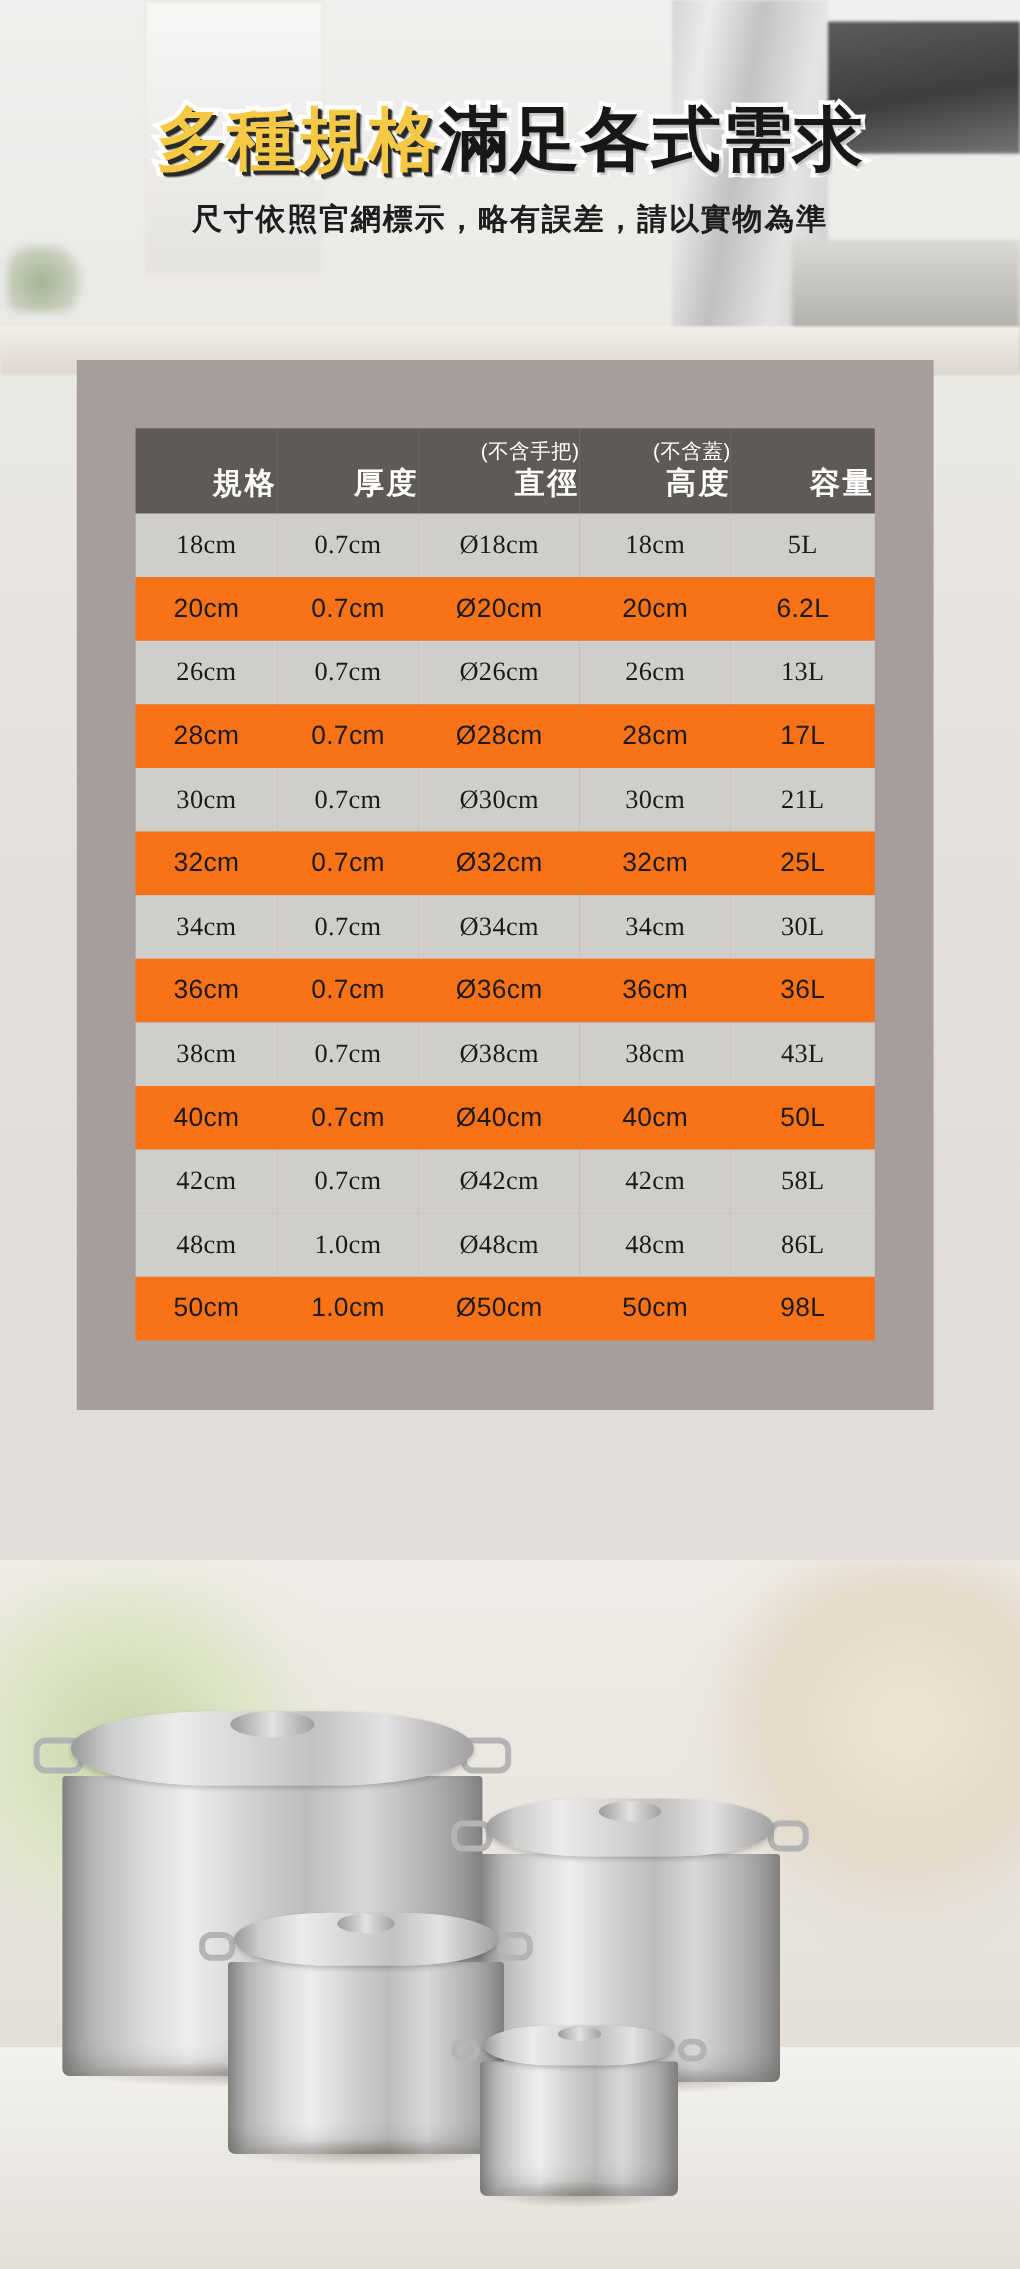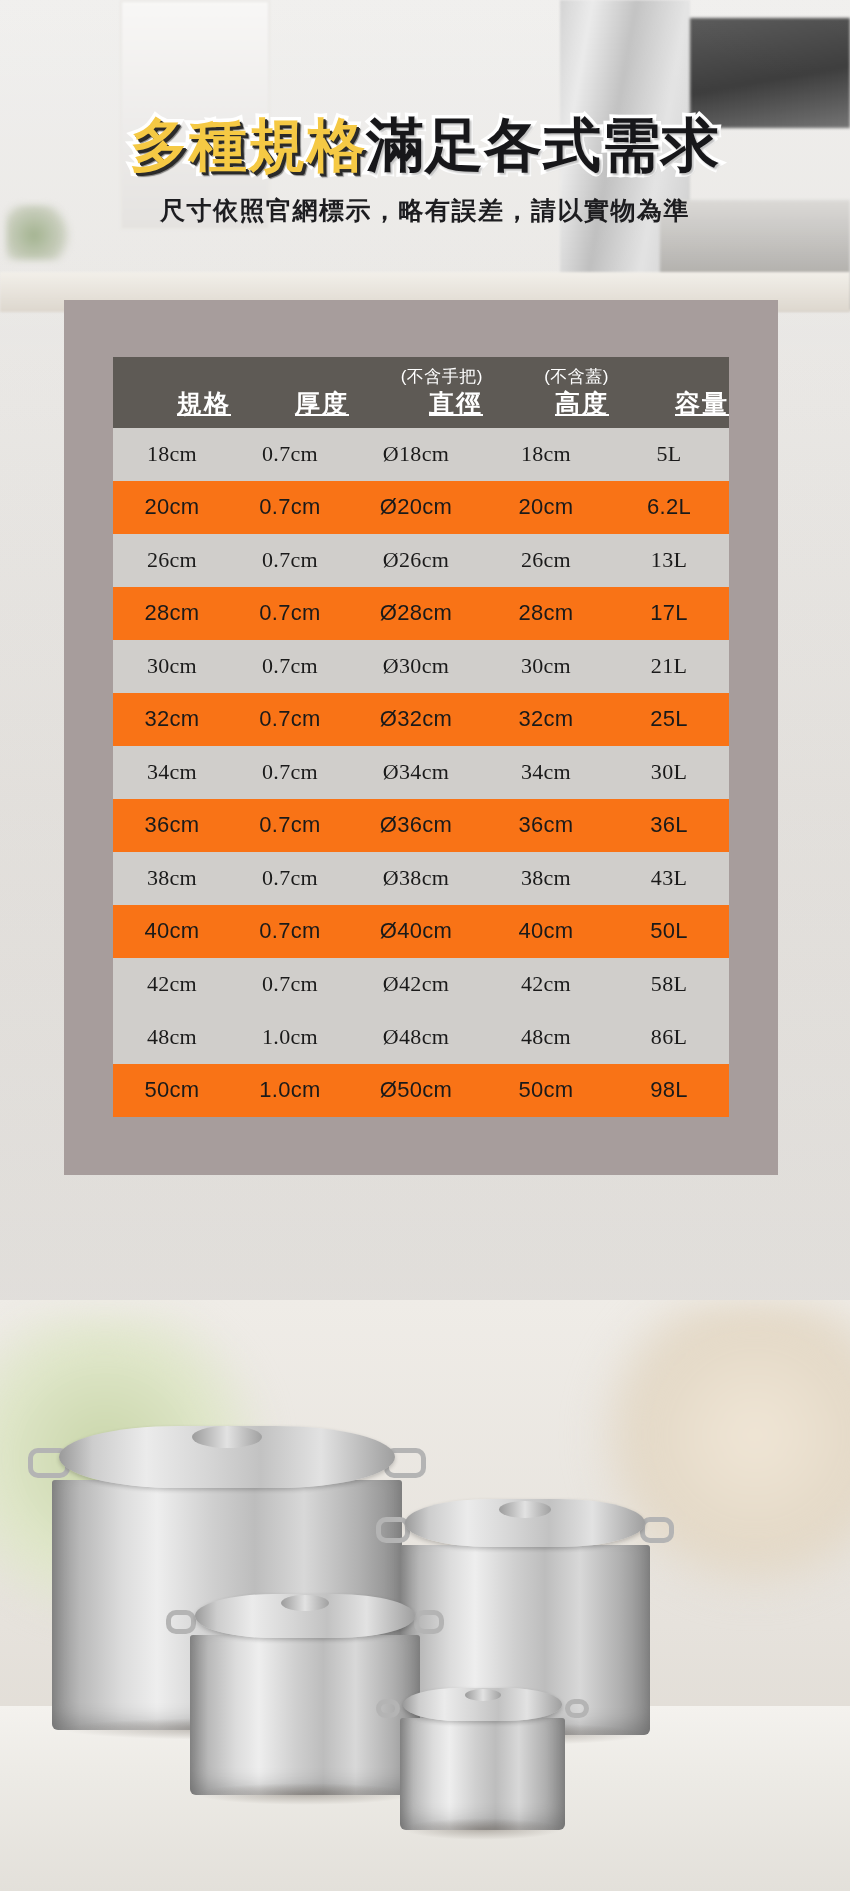--- a/index.html
+++ b/index.html
@@ -61,21 +61,21 @@
 
   
   .header {
     position: absolute;
     left: 0; top: 0;
     width: 850px;
     z-index: 5;
     text-align: center;
   }
   .title {
-    margin-top: 116px;
+    margin-top: 88px;
     font-size: 58px;
     font-weight: 900;
     letter-spacing: 1px;
     line-height: 1;
     white-space: nowrap;
   }
   .title .hl {
     color: #f5c944;
     -webkit-text-stroke: 7px #ffffff;
     paint-order: stroke fill;
@@ -132,21 +132,20 @@
     margin-bottom: 2px;
     letter-spacing: .5px;
   }
   th .note.empty { visibility: hidden; }
   th .main {
     display: block;
     font-size: 25px;
     font-weight: 700;
     line-height: 1.12;
     letter-spacing: 2px;
-    text-decoration: underline;
   }
   table.spec tbody td {
     height: 53px;
     text-align: center;
     font-size: 22px;
     color: #1a1a1a;
     font-weight: 500;
     letter-spacing: .3px;
   }
   table.spec tbody tr.odd  td { background: #d0cecb; font-family: Liberation Serif, serif; }

